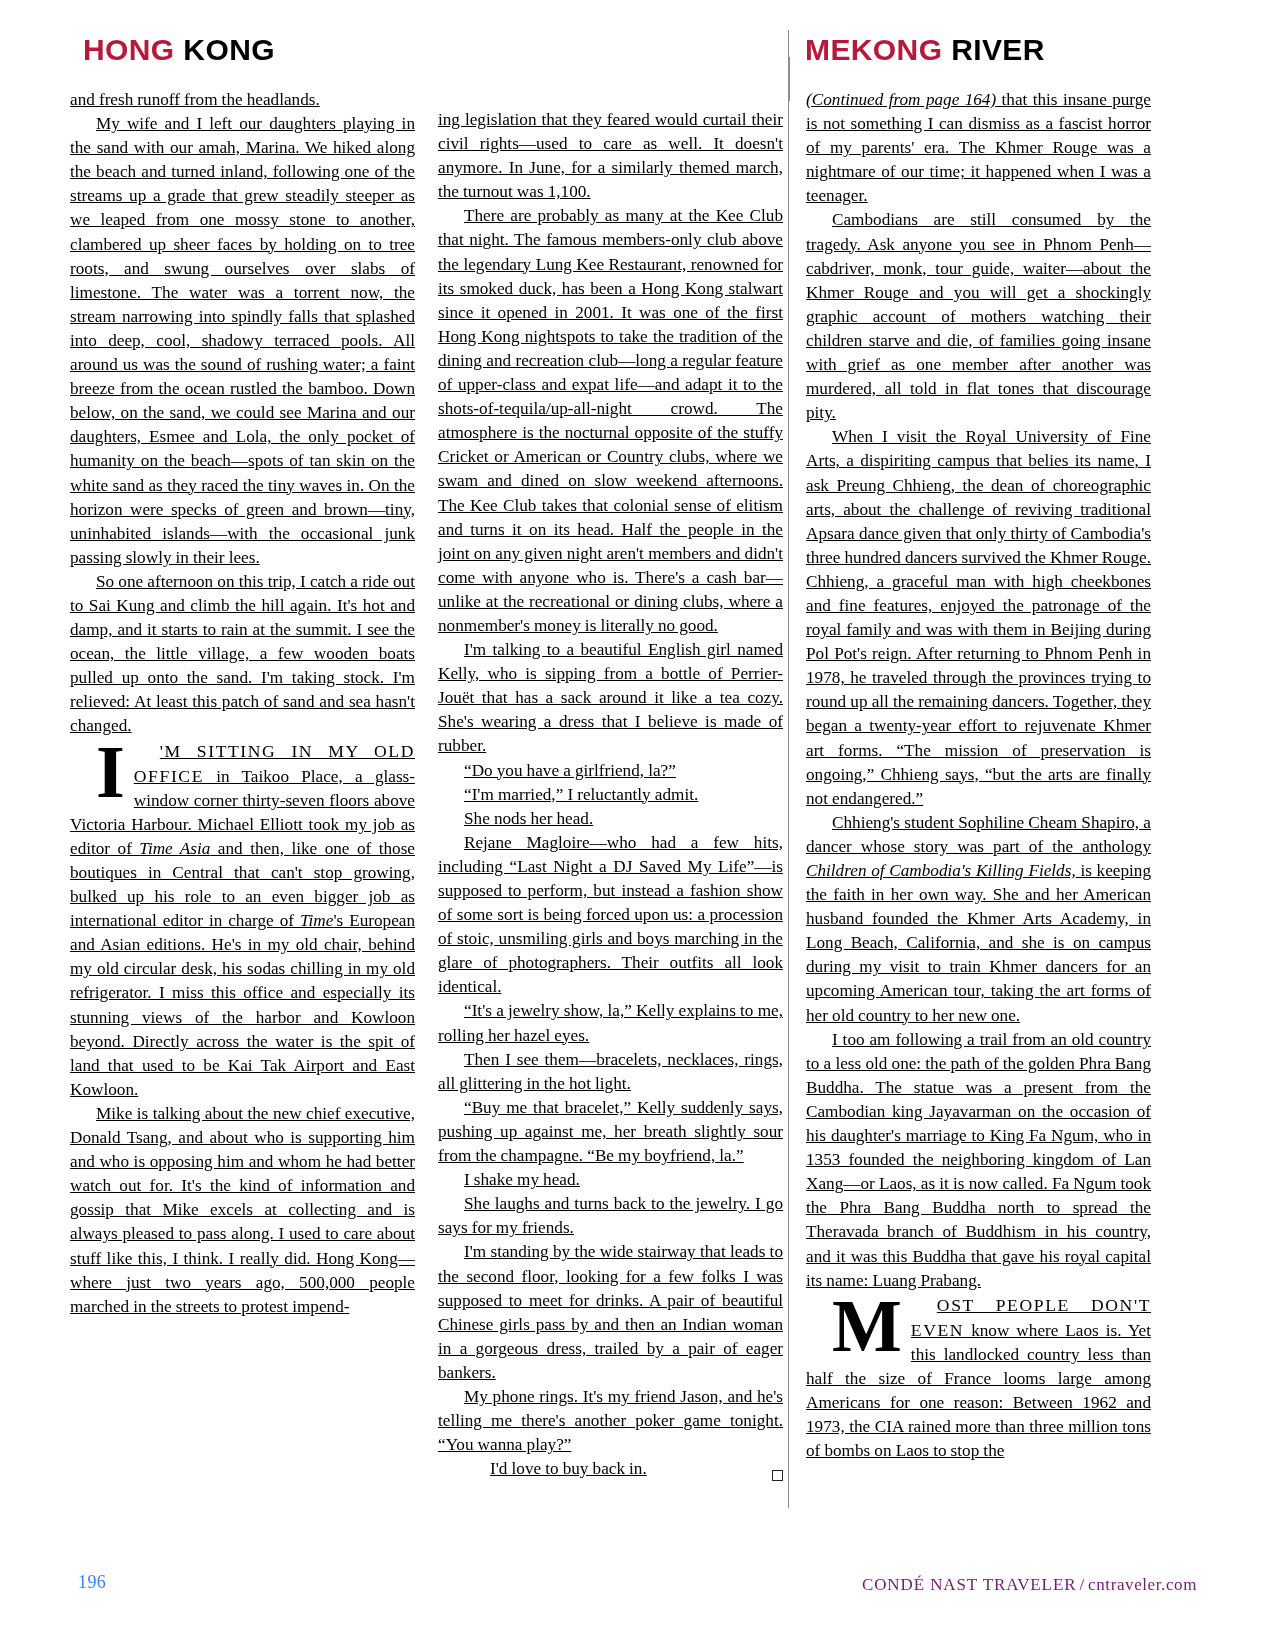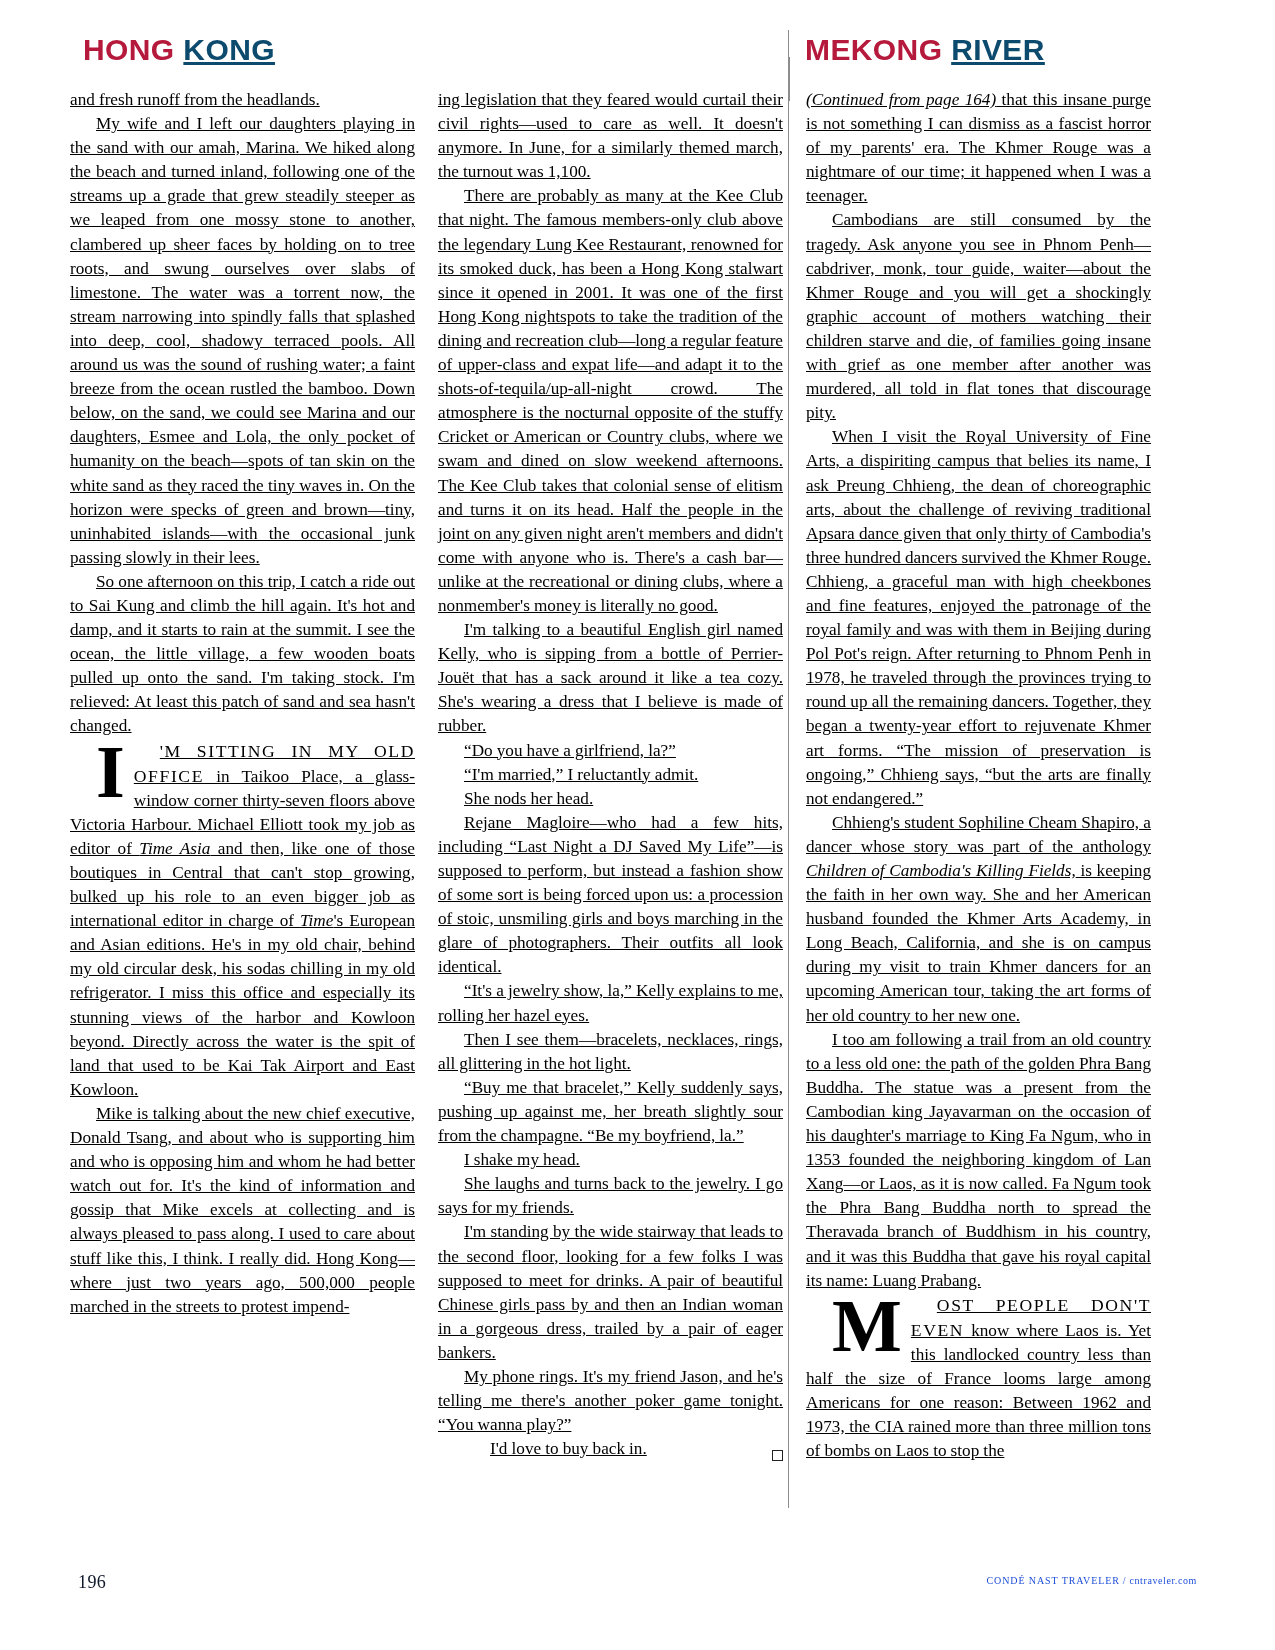--- a/index.html
+++ b/index.html
@@ -25,21 +25,21 @@
     font-family:"Liberation Sans", sans-serif;
     font-size:30px;
     font-weight:600;
     letter-spacing:0.4px;
     white-space:nowrap;
     line-height:34px;
   }
   .hdr-left  { left:5px; top:0; }
   .hdr-right { left:727px; top:0; }
   .hdr .accent { color:#B51A3C; }
-  .hdr .rest   { color:#0c4a6e;text-decoration:underline; }
+  .hdr .rest   { color:#000000; }
 
   
   .hdr-rule {
     position:absolute;
     left:711px; top:24px;
     width:1px; height:44px;
     background:#8d8d8d;
   }
 
   
@@ -54,21 +54,21 @@
     width:345px;
     height:1420px;
     font-size:17.2px;
     line-height:24.1px;
     text-align:justify;
     text-justify:inter-word;
     hyphens:none;
     word-spacing:-0.2px;
   }
   .col1 { left:0px; }
-  .col2 { left:368px; }
+  .col2 { left:368px;margin-top:20px; }
   .col3 { left:736px; }
 
   .vrule {
     position:absolute;
     top:-58px;
     left:718px;
     width:1px;
     height:1478px;
     background:#8d8d8d;
   }
@@ -120,30 +120,30 @@
   
   .footer {
     position:absolute;
     left:78px; right:78px;
     bottom:58px;
     height:20px;
   }
   .folio {
     position:absolute; left:0; top:0;
     font-size:18px;
-    color:#0f172a;
+    color:#3b82f6;
     font-family:"Liberation Serif", serif;
     letter-spacing:0.4px;
   }
   .colophon {
     position:absolute; right:0; top:3px;
     font-family:"Liberation Serif", serif;
-    font-size:10px;
+    font-size:17px;
     letter-spacing:0.9px;
-    color:#1d4ed8;
+    color:#701a75;
     font-variant:small-caps;
     white-space:nowrap;
   }
   .colophon .sep { margin:0 3px; }
   .colophon .url { font-variant:none; text-transform:lowercase; letter-spacing:0.6px; }
 </style>
 </head>
 <body>
 
 <div class="page">

